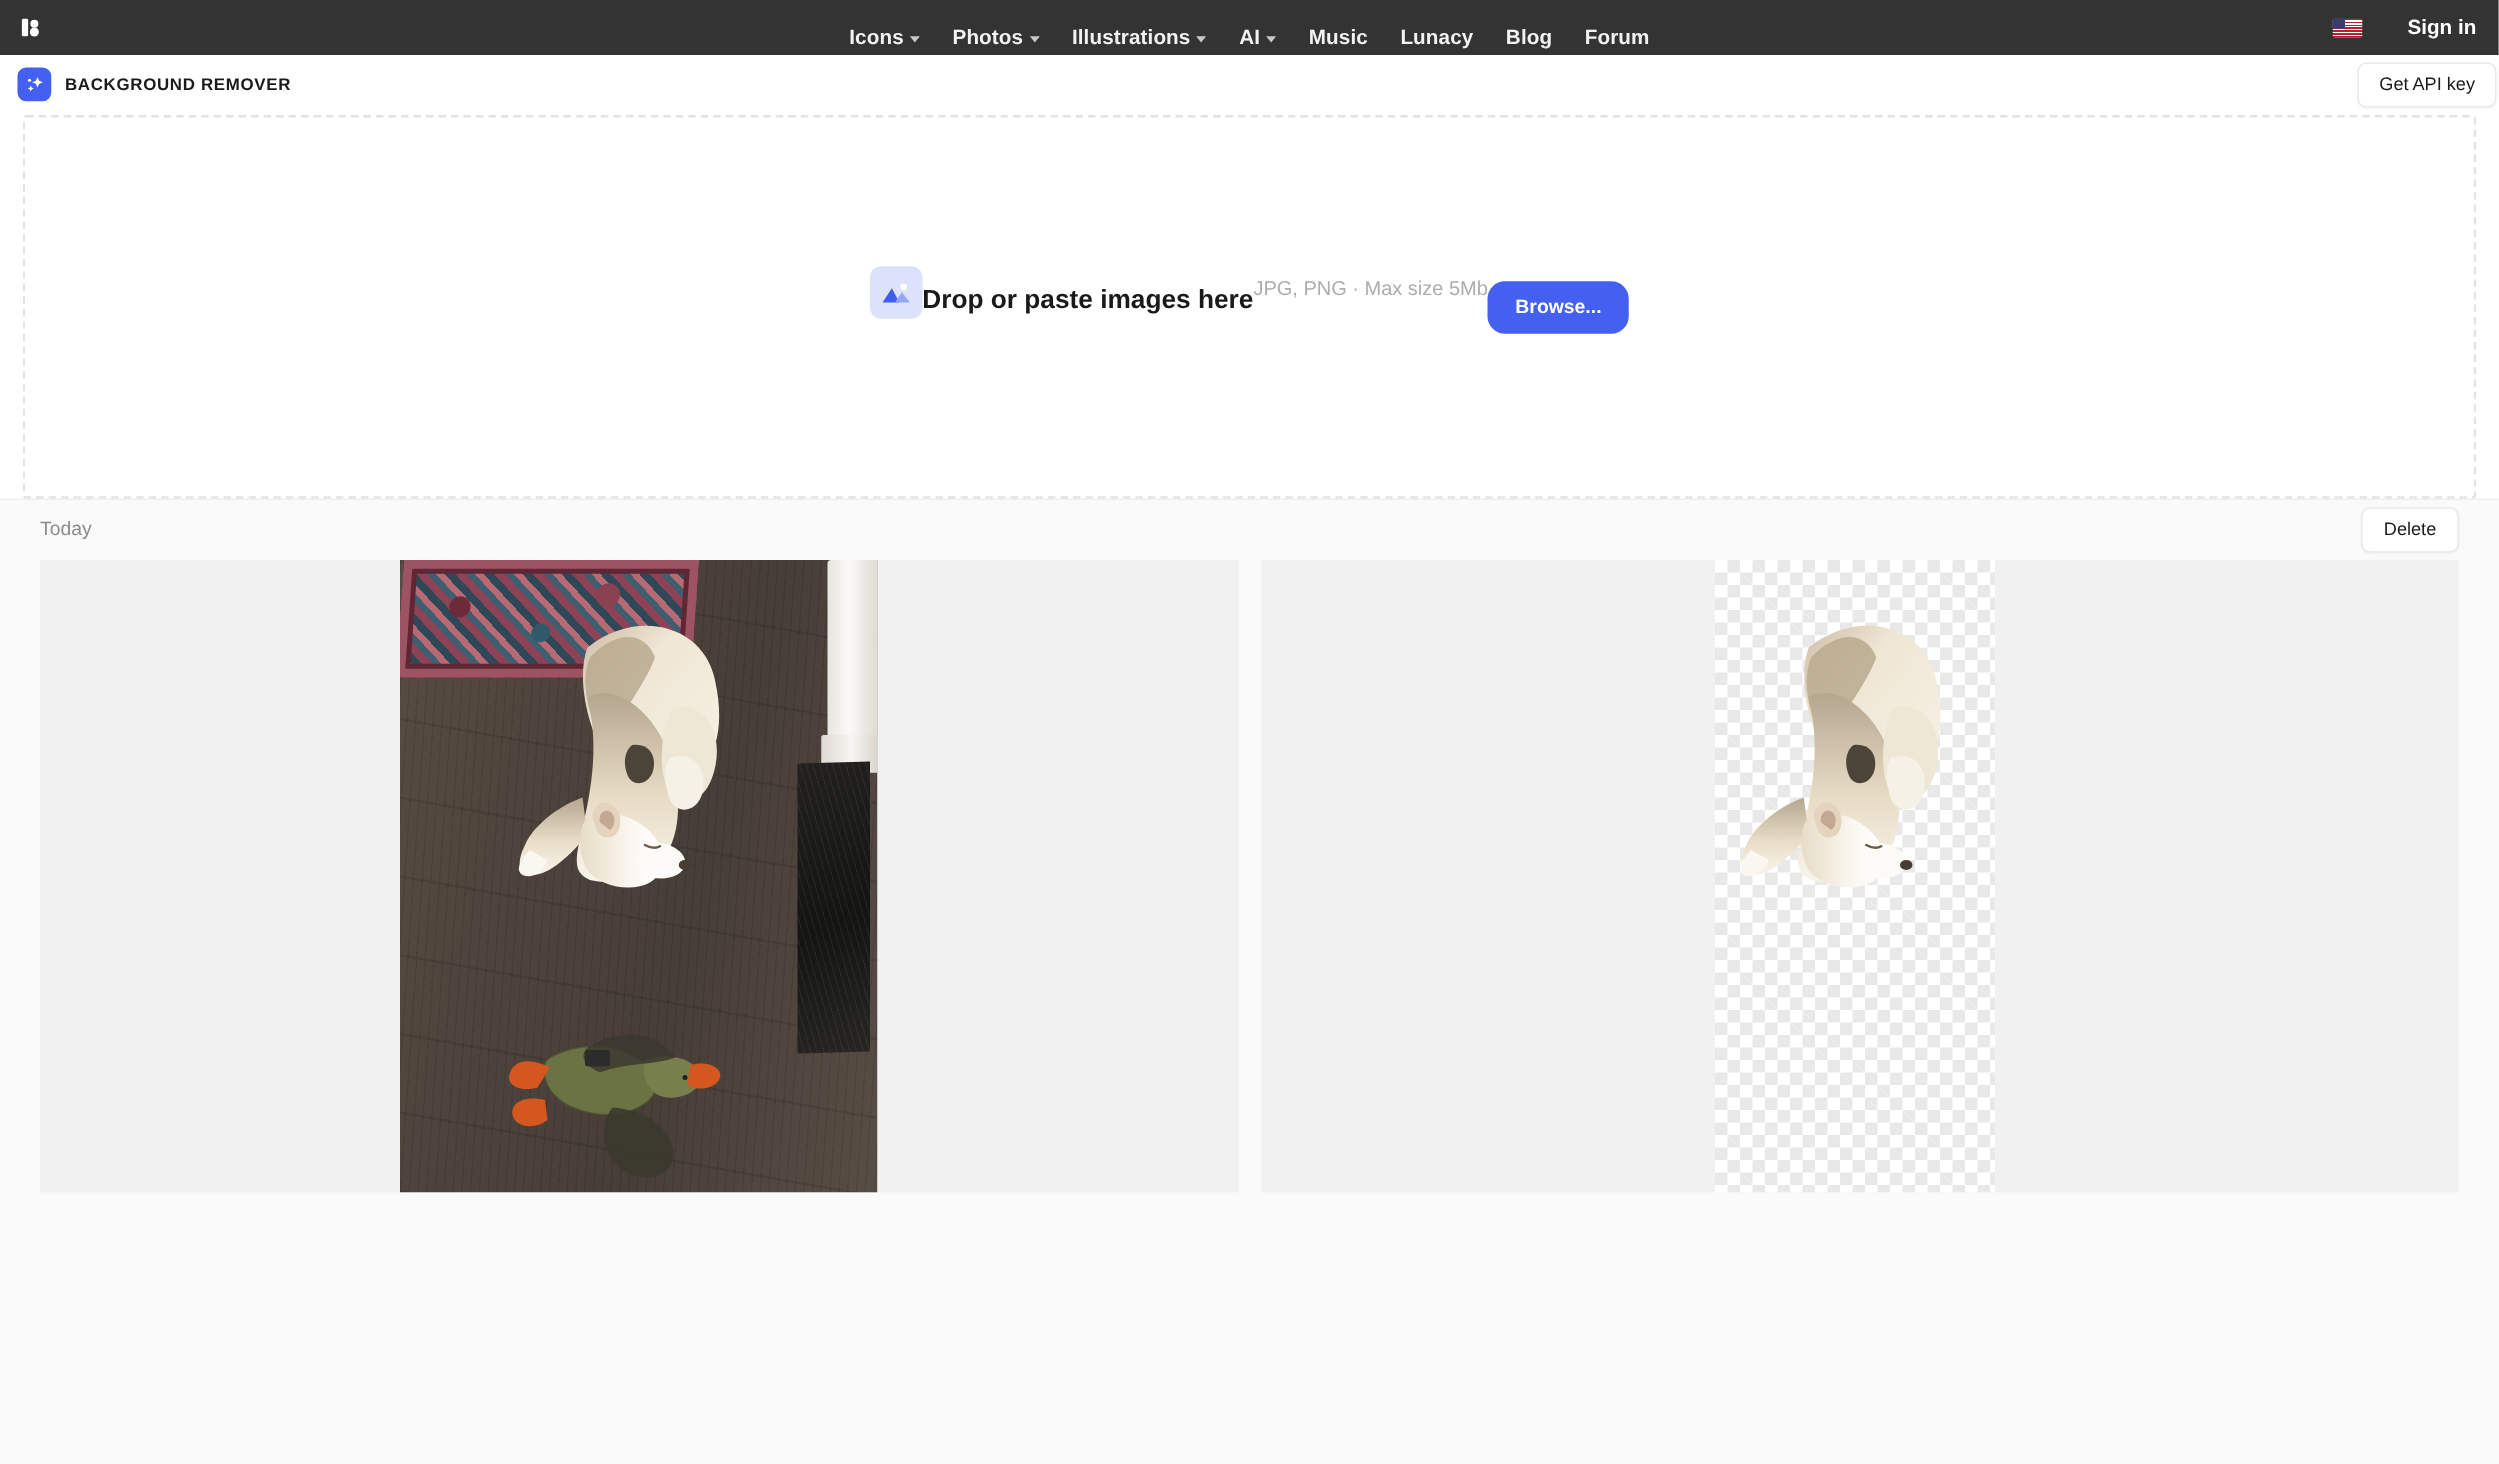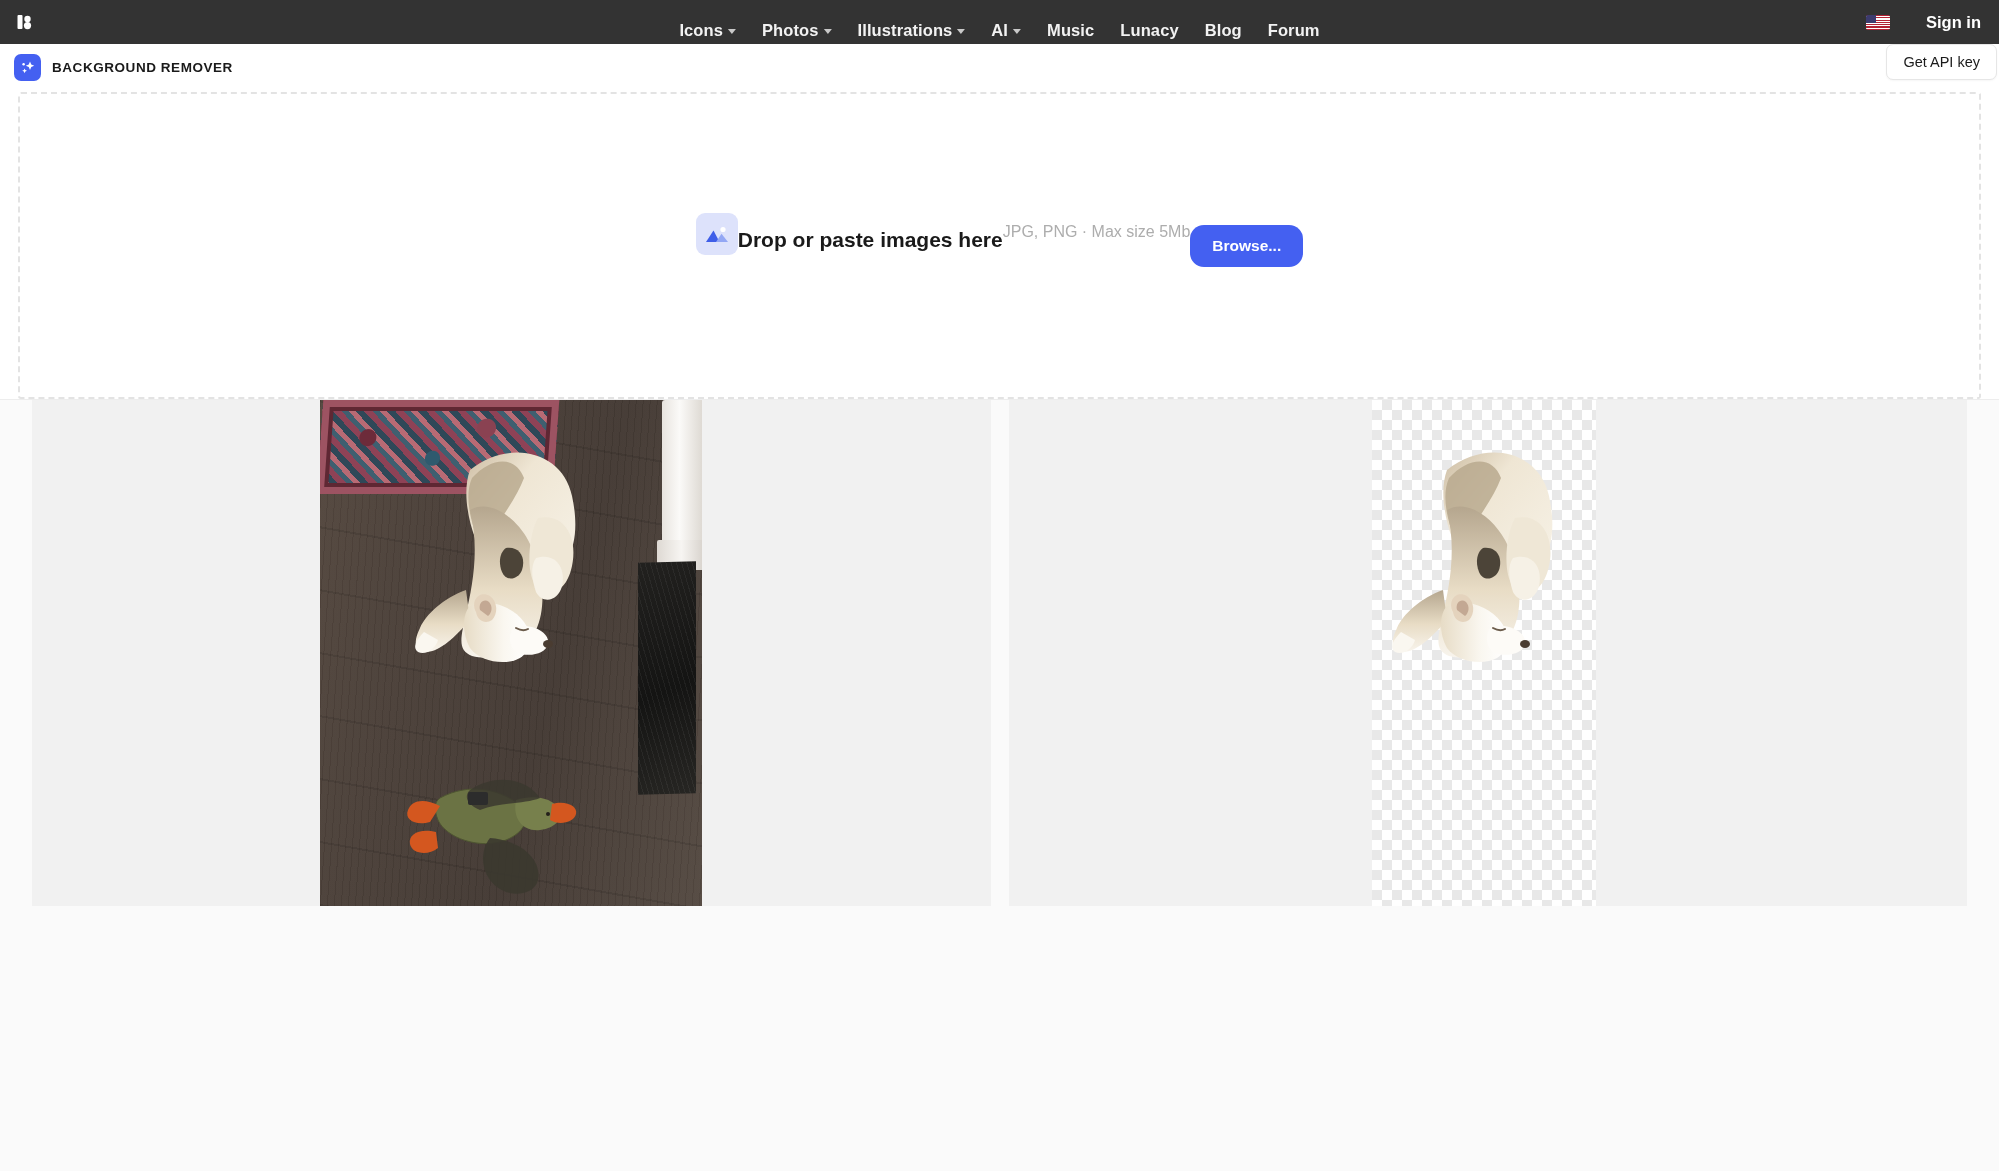--- a/index.html
+++ b/index.html
@@ -32,21 +32,21 @@
   .nav-right {
     position:absolute; right:18px; display:flex; align-items:center; gap:36px;
   }
   .flag { width:24px; height:15px; border-radius:2px; overflow:hidden; position:relative; display:block; cursor:pointer;}
   .flag .stripes{position:absolute;inset:0;background:repeating-linear-gradient(to bottom,#b22234 0,#b22234 1.15px,#ffffff 1.15px,#ffffff 2.3px);}
   .flag .canton{position:absolute;left:0;top:0;width:10px;height:8px;background:#3c3b6e;}
   .signin { color:#ffffff; font-size:16.5px; font-weight:600; cursor:pointer;}
 
   
   .appheader {
-    height:48px; background:#ffffff; display:flex; 
+    height:48px; background:#ffffff; display:flex; align-items:center;
     position:relative; border-bottom:1px solid #ffffff;
   }
   .brand { display:flex; align-items:center; gap:11px; margin-left:14px; cursor:pointer;}
   .brand-logo {
     width:27px; height:27px; border-radius:7px; background:#4460f1;
     display:flex; align-items:center; justify-content:center; position:relative;
   }
   .brand-title { font-size:13.5px; font-weight:700; letter-spacing:.55px; color:#1a1a1a;}
   .api-btn {
     position:absolute; right:2px;
@@ -261,20 +261,24 @@
     </div>
     <div class="dz-title">Drop or paste images here</div>
     <div class="dz-sub">JPG, PNG · Max size 5Mb</div>
     <button class="browse-btn">Browse...</button>
   </div>
 </div>
 
 <div class="lower">
 
 
+  <div class="todayrow">
+    <span class="today-label">Today</span>
+    <button class="delete-btn">Delete</button>
+  </div>
 
   <div class="panels">
 
     <div class="panel">
       <div class="photo-frame">
         <div class="floor"></div>
         <div class="rug"></div>
         <div class="column"></div>
         <div class="mat"></div>
 

